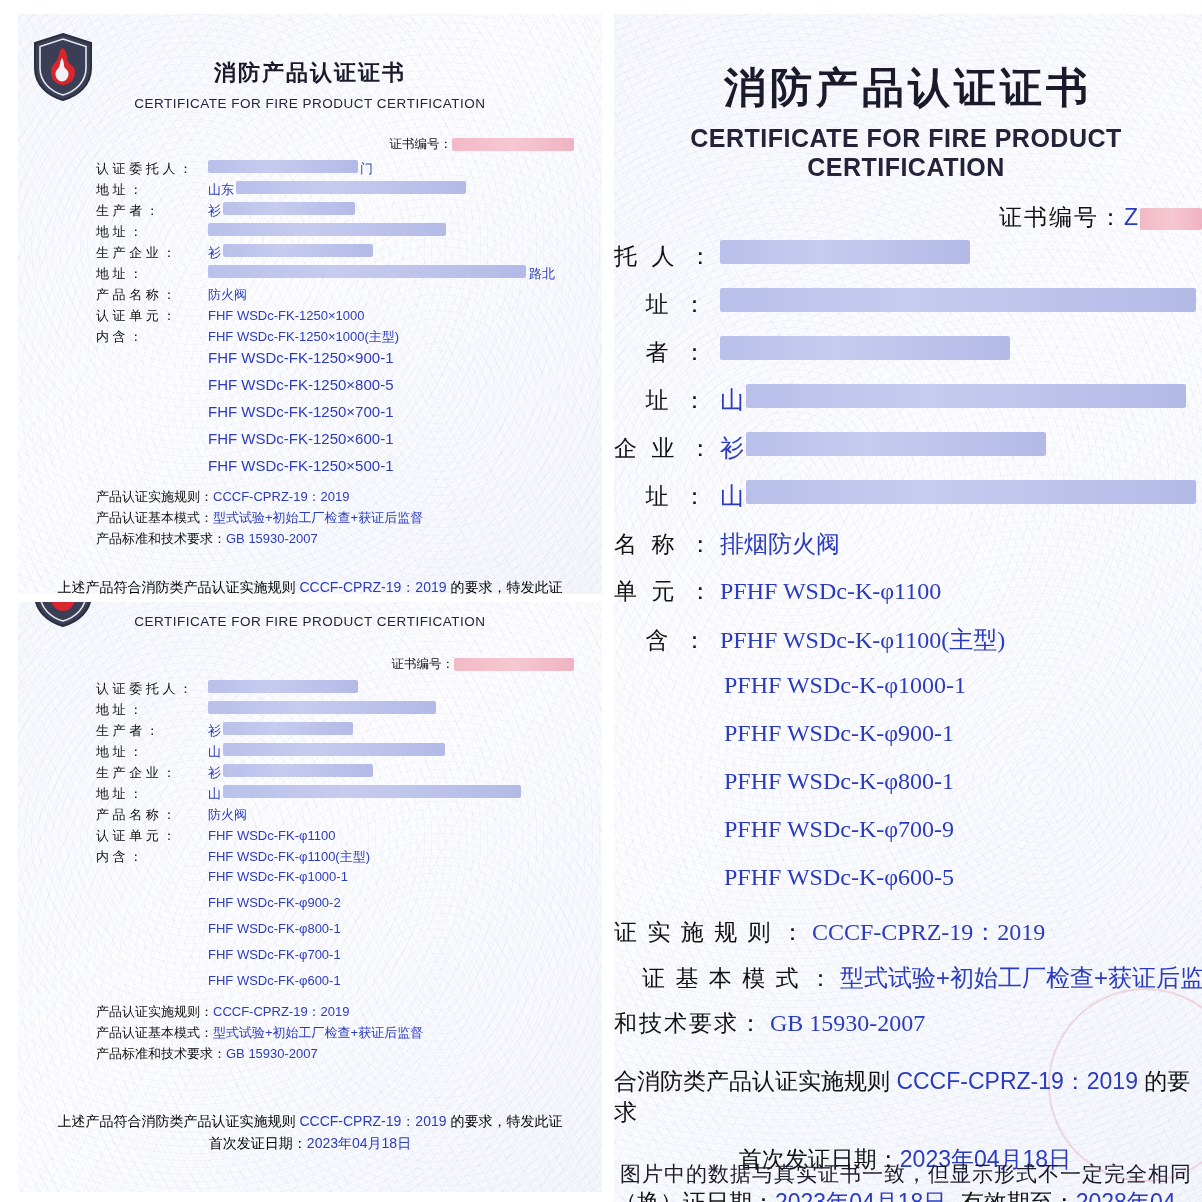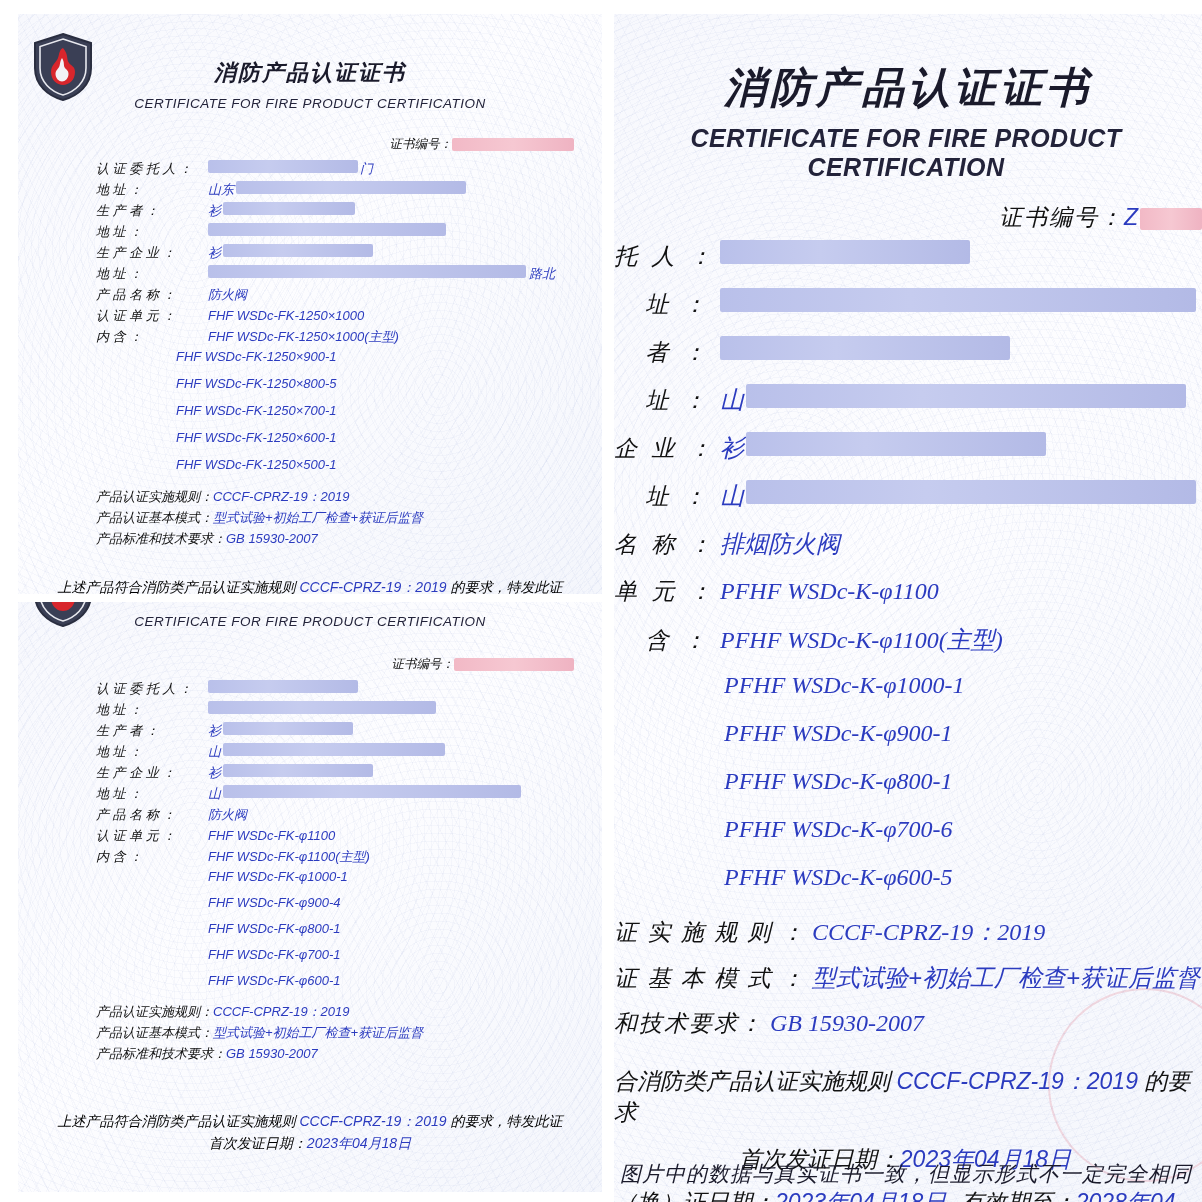--- a/index.html
+++ b/index.html
@@ -2,21 +2,21 @@
 <html><head>
 <meta charset="utf-8">
 <style>
   html,body{margin:0;padding:0;}
   body{
     width:1202px;height:1202px;
     background:#ffffff;
     font-family:"Liberation Sans", sans-serif;
     overflow:hidden;
   }
-  .stage{position:relative;width:1202px;height:1065px;font-style:italic;}
+  .stage{position:relative;width:1202px;height:1065px;}
 
   
   .cert{
     position:absolute;
     background:
       repeating-radial-gradient(circle at 30% 40%, rgba(120,140,200,0.055) 0 1px, rgba(255,255,255,0) 1px 7px),
       repeating-radial-gradient(circle at 72% 65%, rgba(120,140,200,0.05) 0 1px, rgba(255,255,255,0) 1px 8px),
       linear-gradient(135deg,#f7f8fd 0%,#fdfdff 45%,#f4f6fc 100%);
     overflow:hidden;
     box-sizing:border-box;
@@ -83,21 +83,21 @@
   }
 
   
   #certA{left:18px;top:14px;width:584px;height:580px;}
   #certA .cn-title{font-size:22px;top:44px;left:0;right:0;position:absolute;}
   #certA .en-title{font-size:13.5px;top:82px;left:0;right:0;position:absolute;}
   #certA .no-line{position:absolute;top:122px;right:28px;font-size:12.5px;color:#111;}
   #certA .body{position:absolute;left:78px;top:146px;right:20px;}
   #certA .row{height:21px;font-size:13px;}
   #certA .lbl{width:112px;}
-  #certA .sub{margin-left:80px;font-size:13px;height:27px;color:#2b3bbf;}
+  #certA .sub{margin-left:112px;font-size:15px;height:27px;color:#2b3bbf;}
   #certA .footnote{position:absolute;left:0;right:0;top:568px;}
 
   
   #certB{left:614px;top:14px;width:588px;height:1188px;}
   #certB .cn-title{position:absolute;top:46px;left:0;right:0;font-size:42px;letter-spacing:4px;}
   #certB .en-title{position:absolute;top:110px;left:-4px;right:0;font-size:25px;font-weight:bold;}
   #certB .no-line{position:absolute;top:188px;right:0;font-size:23px;color:#111;letter-spacing:2px;}
   #certB .body{position:absolute;left:0;top:226px;right:6px;}
   #certB .row{height:48px;font-size:23px;}
   #certB .lbl{width:96px;text-align:right;letter-spacing:4px;}
@@ -261,29 +261,29 @@
           <span class="val serif" style="margin-left:10px;">PFHF WSDc-K-φ1100</span>
         </div>
       <div class="row">
           <span class="lbl">含 ：</span>
           <span class="val serif" style="margin-left:10px;">PFHF WSDc-K-φ1100(主型)</span>
         </div>
 
       <div class="sub">PFHF WSDc-K-φ1000-1</div>
       <div class="sub">PFHF WSDc-K-φ900-1</div>
       <div class="sub">PFHF WSDc-K-φ800-1</div>
-      <div class="sub">PFHF WSDc-K-φ700-6</div>
+      <div class="sub">PFHF WSDc-K-φ700-9</div>
       <div class="sub">PFHF WSDc-K-φ600-5</div>
 
       <div class="row" style="margin-top:4px;height:46px;">
           <span class="lbl" style="width:auto;text-align:right;letter-spacing:2px;">证 实 施 规 则 ：</span>
           <span class="val serif" style="margin-left:6px;">CCCF-CPRZ-19：2019</span>
         </div>
       <div class="row" style="height:46px;">
-          <span class="lbl" style="width:auto;text-align:center;letter-spacing:2px;">证 基 本 模 式 ：</span>
+          <span class="lbl" style="width:auto;text-align:center;letter-spacing:2px;margin-left:28px;">证 基 本 模 式 ：</span>
           <span class="val" style="margin-left:6px;">型式试验+初始工厂检查+获证后监督</span>
         </div>
       <div class="row" style="height:46px;">
           <span class="lbl" style="width:auto;text-align:left;letter-spacing:2px;">和技术要求：</span>
           <span class="val serif" style="margin-left:6px;">GB 15930-2007</span>
         </div>
 
       <div style="font-size:23px;color:#111;margin-top:12px;">
         <span>合消防类产品认证实施规则 </span><span style="color:#2b3bbf;">CCCF-CPRZ-19：2019</span><span> 的要求</span>
       </div>
@@ -355,21 +355,21 @@
       <div class="row">
           <span class="lbl">认 证 单 元 ：</span>
           <span class="val">FHF WSDc-FK-φ1100</span>
         </div>
       <div class="row">
           <span class="lbl">内          含 ：</span>
           <span class="val">FHF WSDc-FK-φ1100(主型)</span>
         </div>
 
       <div class="sub">FHF WSDc-FK-φ1000-1</div>
-      <div class="sub">FHF WSDc-FK-φ900-4</div>
+      <div class="sub">FHF WSDc-FK-φ900-2</div>
       <div class="sub">FHF WSDc-FK-φ800-1</div>
       <div class="sub">FHF WSDc-FK-φ700-1</div>
       <div class="sub">FHF WSDc-FK-φ600-1</div>
 
       <div class="row" style="margin-top:4px;">
           <span class="lbl" style="width:auto;">产品认证实施规则：</span>
           <span class="val">CCCF-CPRZ-19：2019</span>
         </div>
       <div class="row">
           <span class="lbl" style="width:auto;">产品认证基本模式：</span>

